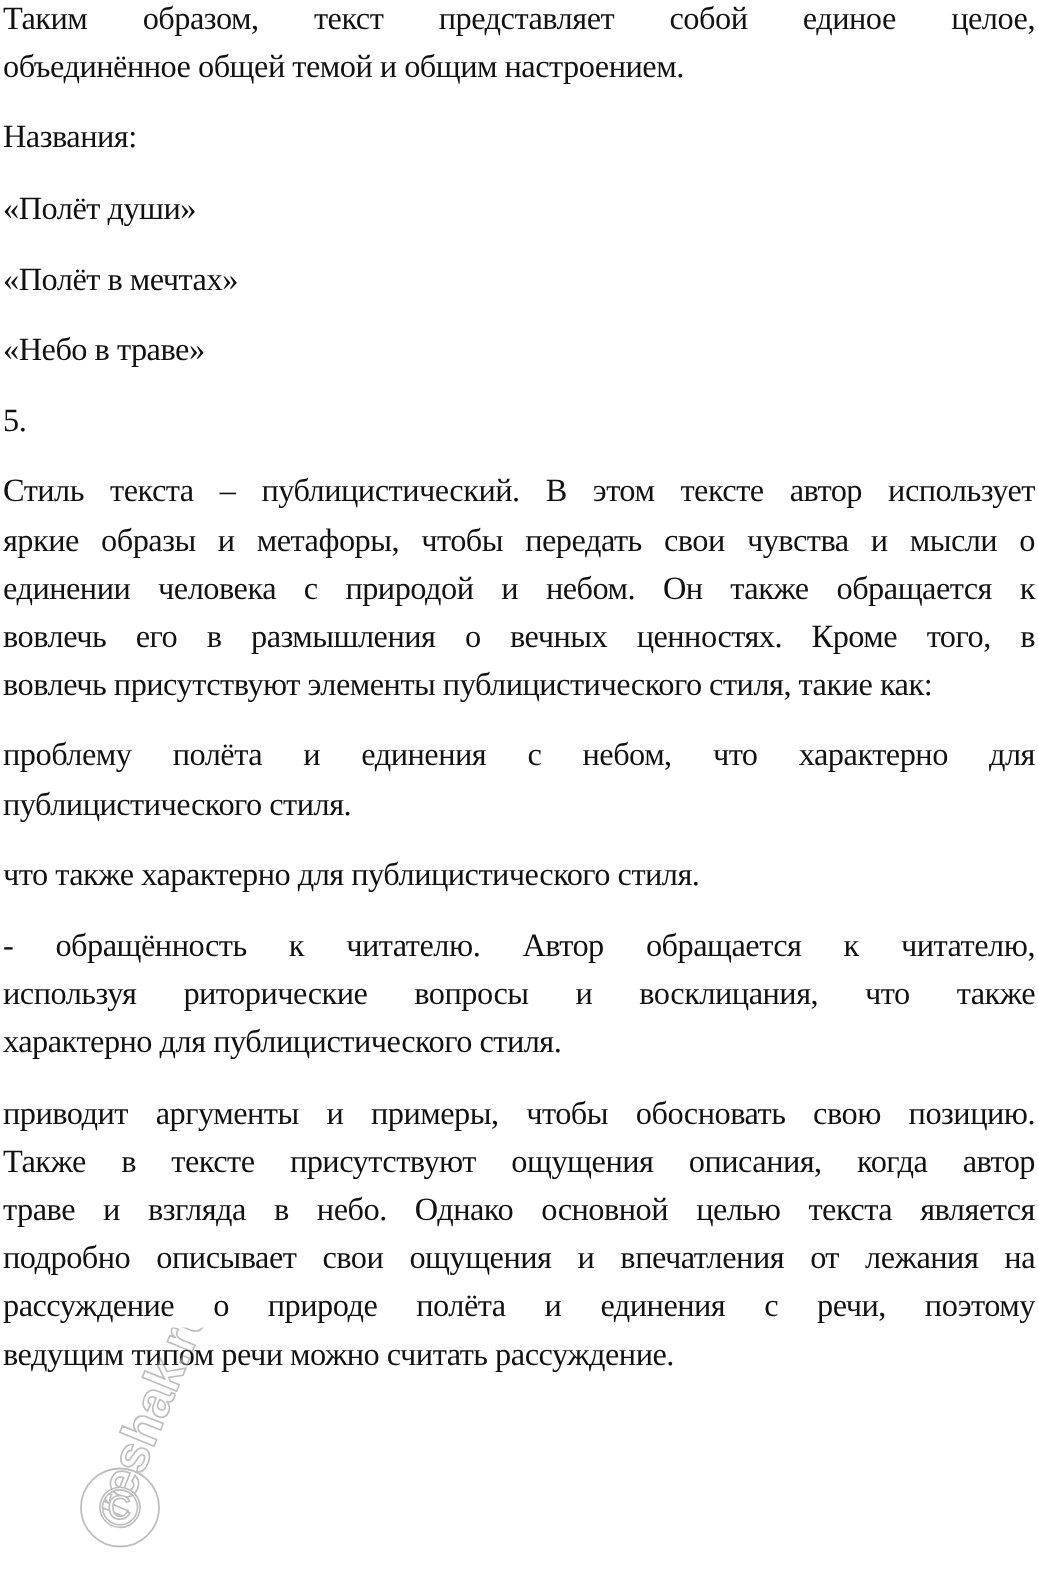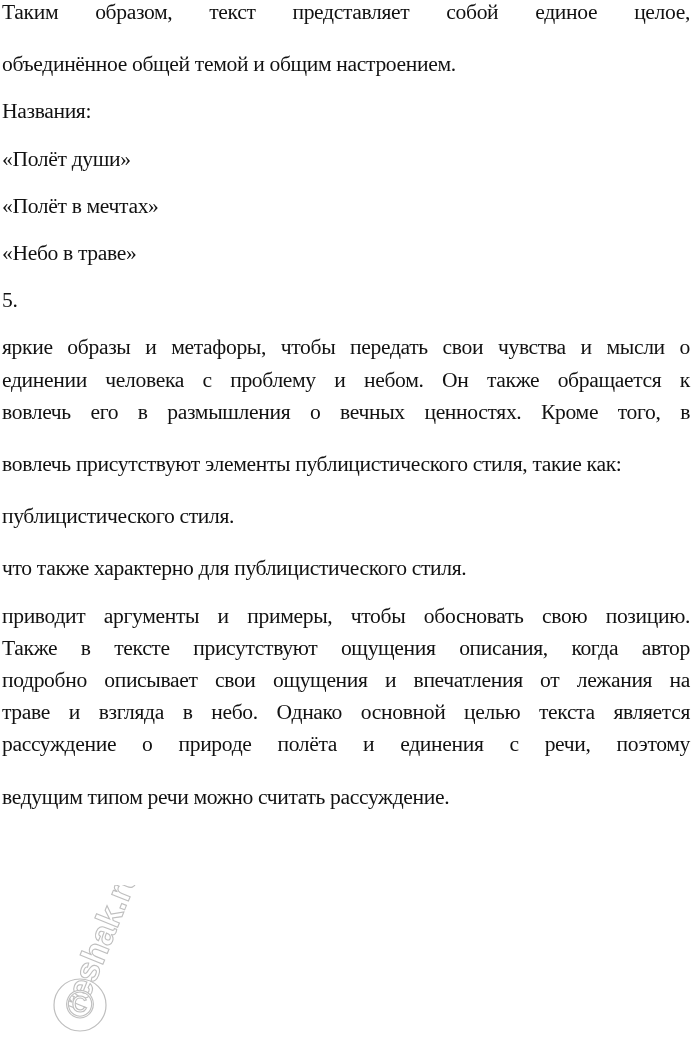--- a/index.html
+++ b/index.html
@@ -29,21 +29,20 @@
       text-align: justify;
       text-align-last: left;
     }
     .line-block .ln {
       display: block;
       text-align: justify;
       text-align-last: justify;
     }
     .line-block .ln.last {
       text-align-last: left;
-      margin-top: 20px;
     }
     .watermark {
       position: absolute;
       left: 48px;
       top: 885px;
       width: 120px;
       height: 170px;
       pointer-events: none;
       opacity: 0.55;
     }
@@ -59,40 +58,47 @@
   </div>
 
   <p class="para">Названия:</p>
   <p class="para">«Полёт души»</p>
   <p class="para">«Полёт в мечтах»</p>
   <p class="para">«Небо в траве»</p>
 
   <p class="para">5.</p>
 
   <div class="para line-block">
+    <span class="ln">Стиль текста – публицистический. В этом тексте автор использует</span>
     <span class="ln">яркие образы и метафоры, чтобы передать свои чувства и мысли о</span>
-    <span class="ln">единении человека с проблему и небом. Он также обращается к</span>
+    <span class="ln">единении человека с природой и небом. Он также обращается к</span>
     <span class="ln">вовлечь его в размышления о вечных ценностях. Кроме того, в</span>
     <span class="ln last">вовлечь присутствуют элементы публицистического стиля, такие как:</span>
   </div>
 
   <div class="para line-block">
+    <span class="ln">проблему полёта и единения с небом, что характерно для</span>
     <span class="ln last">публицистического стиля.</span>
   </div>
 
   <div class="para line-block">
     <span class="ln last">что также характерно для публицистического стиля.</span>
   </div>
 
+  <div class="para line-block">
+    <span class="ln">- обращённость к читателю. Автор обращается к читателю,</span>
+    <span class="ln">используя риторические вопросы и восклицания, что также</span>
+    <span class="ln last">характерно для публицистического стиля.</span>
+  </div>
 
   <div class="para line-block">
     <span class="ln">приводит аргументы и примеры, чтобы обосновать свою позицию.</span>
     <span class="ln">Также в тексте присутствуют ощущения описания, когда автор</span>
+    <span class="ln">траве и взгляда в небо. Однако основной целью текста является</span>
     <span class="ln">подробно описывает свои ощущения и впечатления от лежания на</span>
-    <span class="ln">траве и взгляда в небо. Однако основной целью текста является</span>
     <span class="ln">рассуждение о природе полёта и единения с речи, поэтому</span>
     <span class="ln last">ведущим типом речи можно считать рассуждение.</span>
   </div>
 </div>
 
 <svg class="watermark" viewBox="0 0 120 170" xmlns="http://www.w3.org/2000/svg">
   <g transform="rotate(-68 60 85)" fill="none" stroke="#8a8a8a" stroke-width="1.2">
     <text x="10" y="78" font-family="Liberation Sans, sans-serif" font-size="34" font-weight="bold" fill="#ffffff" stroke="#8a8a8a" stroke-width="1.1">reshak.ru</text>
   </g>
   <g fill="none" stroke="#8a8a8a" stroke-width="1.2">

